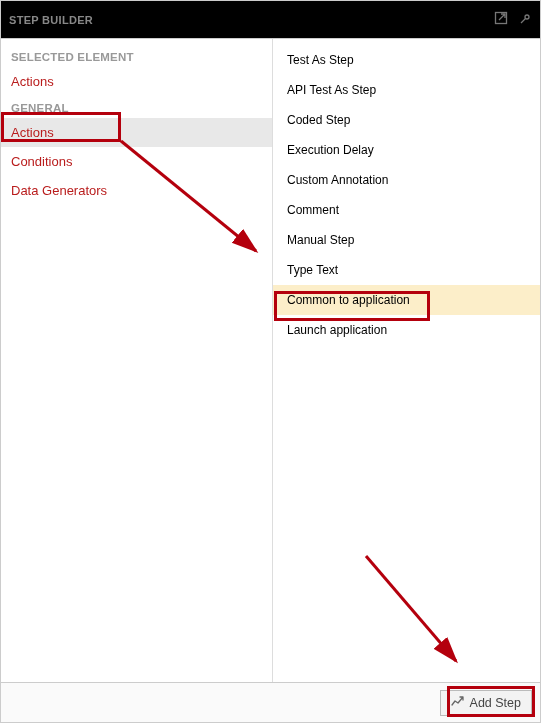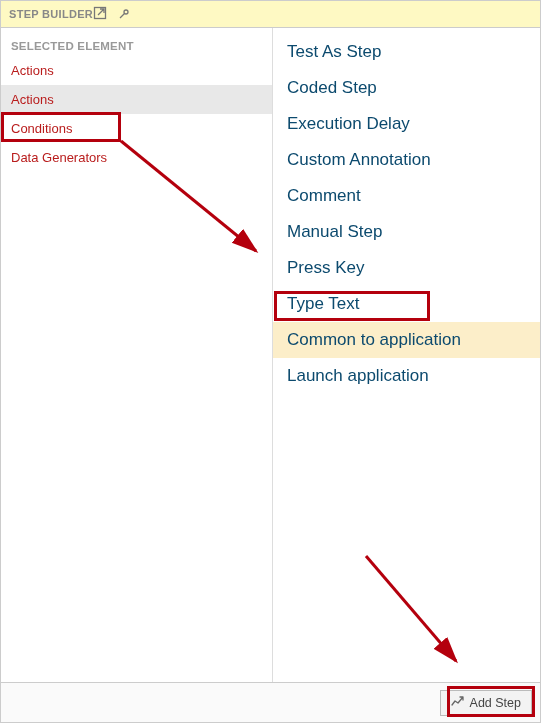--- a/index.html
+++ b/index.html
@@ -9,27 +9,27 @@
       color: #555;
       width: 541px;
       height: 723px;
       border: 1px solid #ccc;
       display: flex;
       flex-direction: column;
       background: #fff;
       position: relative;
     }
     .titlebar {
-      background: #fef9c3;
-      height: 27px;
+      background: #000000;
+      height: 38px;
       display: flex;
       align-items: center;
       padding: 0 8px;
       border-bottom: 1px solid #ccc;
-      justify-content: flex-start;
+      justify-content: space-between;
     }
     .titlebar-label {
       color: #888;
       font-size: 11px;
       font-weight: 600;
       letter-spacing: 0.3px;
     }
     .titlebar-icons { display: flex; gap: 10px; align-items: center; color: #777; }
     .titlebar-icons svg { width: 14px; height: 14px; stroke: #777; fill: none; }
     .main {
@@ -60,22 +60,22 @@
       color: #b91c1c;
       font-size: 13px;
       cursor: default;
       position: relative;
     }
     .list-item.selected {
       background: #e8e8e8;
     }
     .step-item {
       padding: 8px 14px;
-      color: #0c4a6e;
-      font-size: 17px;
+      color: #000000;
+      font-size: 12px;
       cursor: default;
       position: relative;
     }
     .step-item.highlight {
       background: #fceec9;
     }
     .footer {
       height: 40px;
       border-top: 1px solid #ccc;
       display: flex;
@@ -126,33 +126,34 @@
           <path d="M7.5 7.5 L3 12" stroke-width="1.3"></path>
         </svg>
     </span>
   </div>
 </div>
 
 <div class="main">
   <div class="left-pane">
     <div class="section-header">SELECTED ELEMENT</div>
     <div class="list-item">Actions</div>
+    <div class="section-header">GENERAL</div>
     <div class="list-item selected">Actions</div>
     <div class="list-item">Conditions</div>
     <div class="list-item">Data Generators</div>
   </div>
 
   <div class="right-pane">
     <div class="step-item">Test As Step</div>
+    <div class="step-item">API Test As Step</div>
     <div class="step-item">Coded Step</div>
     <div class="step-item">Execution Delay</div>
     <div class="step-item">Custom Annotation</div>
     <div class="step-item">Comment</div>
     <div class="step-item">Manual Step</div>
-    <div class="step-item">Press Key</div>
     <div class="step-item">Type Text</div>
     <div class="step-item highlight">Common to application</div>
     <div class="step-item">Launch application</div>
   </div>
 </div>
 
 <div class="footer">
   <button class="add-step-btn">
     <span>
       <svg viewBox="0 0 14 12">

